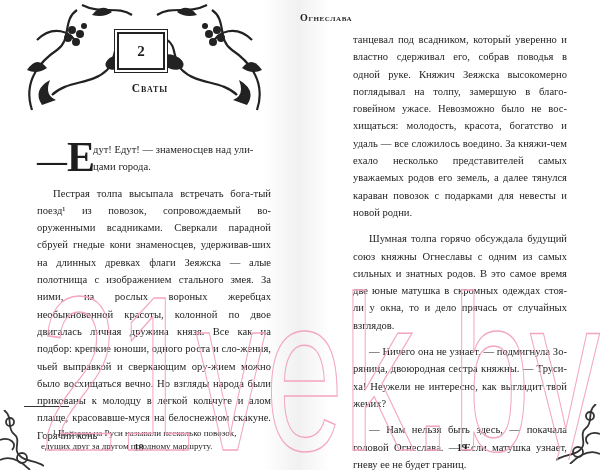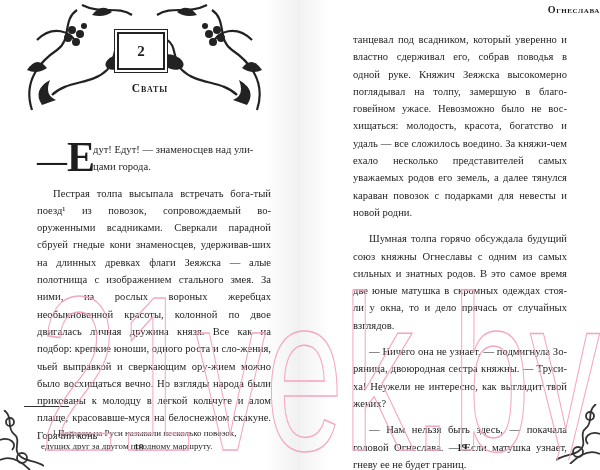--- a/index.html
+++ b/index.html
@@ -45,21 +45,21 @@
   .footnote {
     position: absolute; left: 24px; top: 410px; width: 260px; font-size: 9px; line-height: 13px;
   }
   .footnote .fn1 { text-indent: 12px; }
 
   .page-number { position: absolute; top: 443px; font-size: 9.5px; font-weight: bold; }
   .left .page-number { left: 134px; }
   .right .page-number { left: 157px; }
 
   .running-head {
-    position: absolute; top: 4px; left: 0; width: 300px; text-align: right;
+    position: absolute; top: 12px; left: 0; width: 300px; text-align: left;
     font-weight: bold; font-size: 10px; letter-spacing: 0.6px; font-variant: small-caps;
   }
 
   .corner { position: absolute; width: 44px; height: 60px; }
   .left .corner { left: 0; top: 410px; }
   .right .corner { right: 0; top: 404px; }
 
   .watermark {
     position: absolute; left: 40px; top: 260px; width: 560px; height: 200px;
     pointer-events: none;

